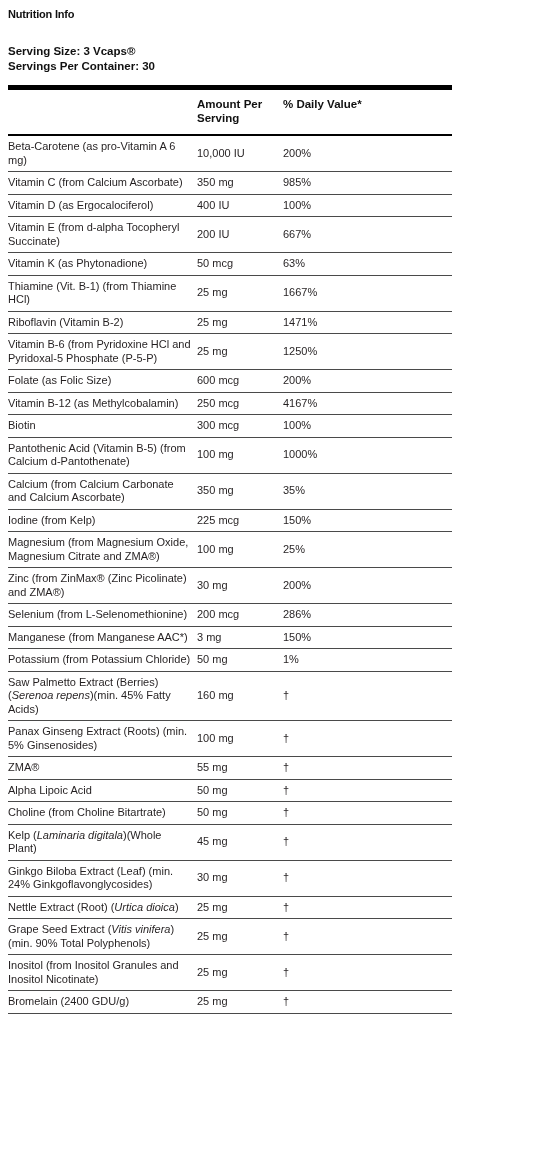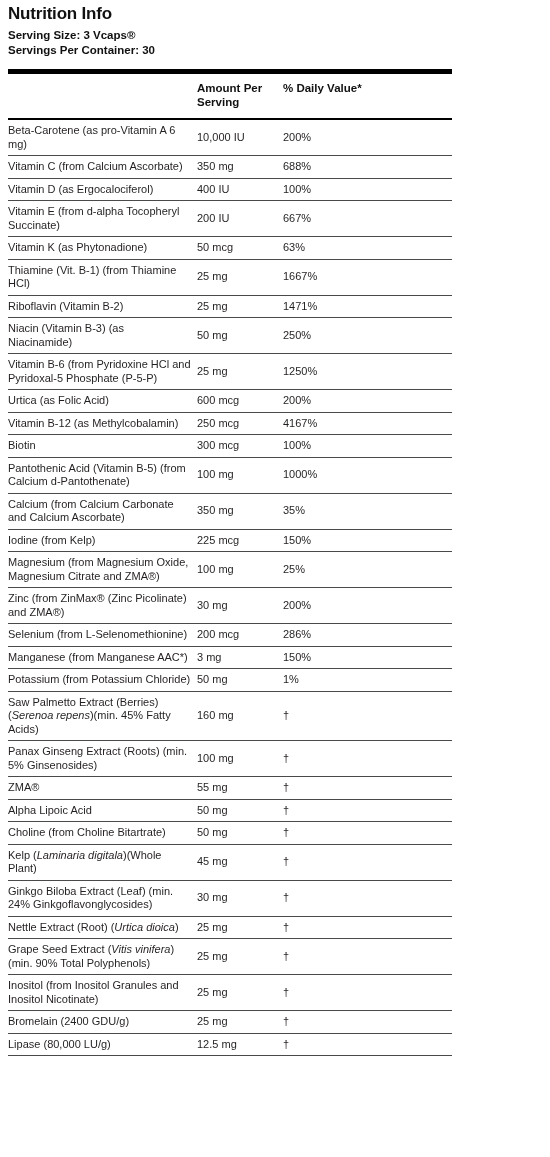--- a/index.html
+++ b/index.html
@@ -10,30 +10,30 @@
   body {
     width: 550px;
     min-height: 1157px;
     font-family: "Liberation Sans", sans-serif;
     color: #231f20;
     -webkit-font-smoothing: antialiased;
   }
   .page { padding: 0 8px; }
 
   .panel-title {
-    font-size: 17px;
+    font-size: 11px;
     font-weight: bold;
     color: #111111;
     letter-spacing: -0.2px;
     margin: 4px 0 0 0;
     line-height: 20px;
   }
 
   .serving-block {
-    margin-top: 4px;
+    margin-top: 20px;
     font-size: 11.5px;
     font-weight: bold;
     color: #111111;
     line-height: 14.5px;
   }
 
   .rule-thick {
     height: 5px;
     background: #000000;
     width: 444px;
@@ -105,21 +105,21 @@
     </thead>
     <tbody>
         <tr>
           <td class="name">Beta-Carotene (as pro-Vitamin A 6 mg)</td>
           <td class="amount">10,000 IU</td>
           <td class="dv">200%</td>
         </tr>
         <tr>
           <td class="name">Vitamin C (from Calcium Ascorbate)</td>
           <td class="amount">350 mg</td>
-          <td class="dv">688%</td>
+          <td class="dv">985%</td>
         </tr>
         <tr>
           <td class="name">Vitamin D (as Ergocalociferol)</td>
           <td class="amount">400 IU</td>
           <td class="dv">100%</td>
         </tr>
         <tr>
           <td class="name">Vitamin E (from d-alpha Tocopheryl Succinate)</td>
           <td class="amount">200 IU</td>
           <td class="dv">667%</td>
@@ -133,31 +133,26 @@
           <td class="name">Thiamine (Vit. B-1) (from Thiamine HCl)</td>
           <td class="amount">25 mg</td>
           <td class="dv">1667%</td>
         </tr>
         <tr>
           <td class="name">Riboflavin (Vitamin B-2)</td>
           <td class="amount">25 mg</td>
           <td class="dv">1471%</td>
         </tr>
         <tr>
-          <td class="name">Niacin (Vitamin B-3) (as Niacinamide)</td>
-          <td class="amount">50 mg</td>
-          <td class="dv">250%</td>
-        </tr>
-        <tr>
           <td class="name">Vitamin B-6 (from Pyridoxine HCl and Pyridoxal-5 Phosphate (P-5-P)</td>
           <td class="amount">25 mg</td>
           <td class="dv">1250%</td>
         </tr>
         <tr>
-          <td class="name">Urtica (as Folic Acid)</td>
+          <td class="name">Folate (as Folic Size)</td>
           <td class="amount">600 mcg</td>
           <td class="dv">200%</td>
         </tr>
         <tr>
           <td class="name">Vitamin B-12 (as Methylcobalamin)</td>
           <td class="amount">250 mcg</td>
           <td class="dv">4167%</td>
         </tr>
         <tr>
           <td class="name">Biotin</td>
@@ -252,21 +247,16 @@
         <tr>
           <td class="name">Inositol (from Inositol Granules and Inositol Nicotinate)</td>
           <td class="amount">25 mg</td>
           <td class="dv">†</td>
         </tr>
         <tr>
           <td class="name">Bromelain (2400 GDU/g)</td>
           <td class="amount">25 mg</td>
           <td class="dv">†</td>
         </tr>
-        <tr>
-          <td class="name">Lipase (80,000 LU/g)</td>
-          <td class="amount">12.5 mg</td>
-          <td class="dv">†</td>
-        </tr>
       </tbody>
   </table>
 
 </div>
 
 </body></html>

